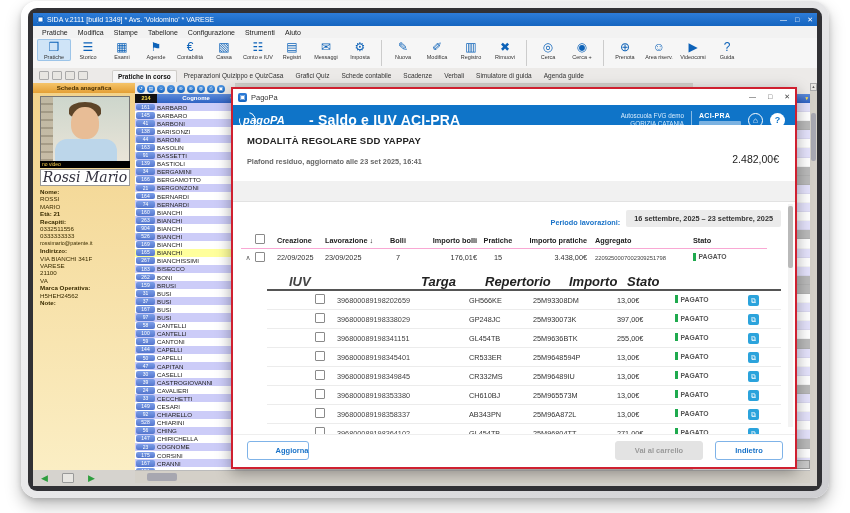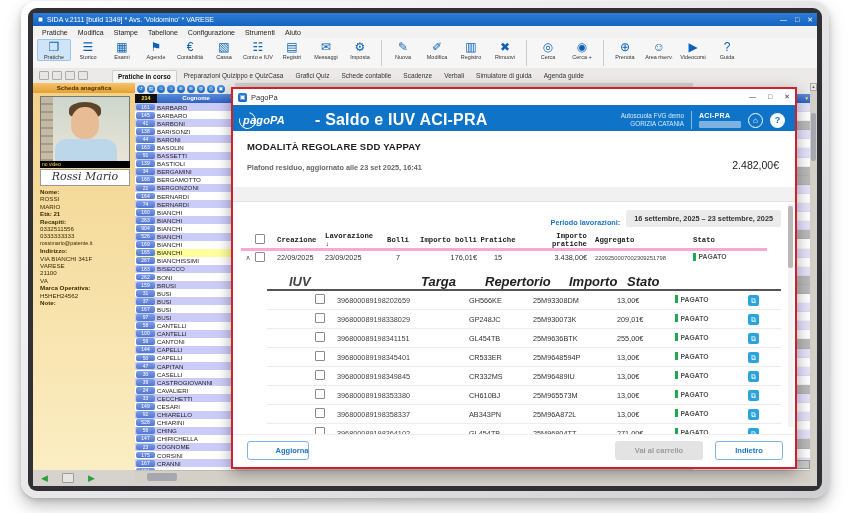--- a/index.html
+++ b/index.html
@@ -33,21 +33,21 @@
   .tab-active{font-weight:bold;color:#111;background:#f6f6f6;border:1px solid #cfcdc9;border-bottom:none;border-radius:2px 2px 0 0;}
   
   .sidebar{position:absolute;left:0;top:70px;width:102px;bottom:16px;background:linear-gradient(#f2d28a,#fbeec4);border-right:1px solid #b9a05e;overflow:hidden;}
   .sb-head{height:10px;background:linear-gradient(#f5c469,#e39f35);font-size:6.2px;font-weight:bold;color:#4a3000;text-align:center;line-height:10px;}
   .photo{position:absolute;left:7px;top:13px;width:88px;height:64px;background:linear-gradient(#cdd6cc,#e9e4d8);border:1px solid #777;overflow:hidden;}
   .ph-shelf{position:absolute;left:0;top:0;width:12px;height:100%;background:repeating-linear-gradient(#b9ab91 0 6px,#8d7f66 6px 8px);opacity:.7;}
   .ph-shirt{position:absolute;left:14px;bottom:-8px;width:62px;height:30px;background:#bcd6ea;border-radius:12px 12px 0 0;}
   .ph-head{position:absolute;left:30px;top:10px;width:28px;height:32px;background:#e8bd96;border-radius:48% 48% 42% 42%;}
   .ph-hair{position:absolute;left:28px;top:5px;width:32px;height:16px;background:#5d4428;border-radius:50% 50% 30% 30%;}
   .novideo{position:absolute;left:7px;top:78px;width:88px;height:7px;background:#000;color:#ffd34d;font-size:5px;line-height:7px;padding-left:2px;}
-  .signature{position:absolute;left:7px;top:86px;width:88px;height:15px;background:#fff;border:1px solid #999;font-family:"DejaVu Serif",serif;font-style:italic;font-size:11px;color:#33323f;line-height:14px;text-align:center;transform:none;}
+  .signature{position:absolute;left:7px;top:86px;width:88px;height:15px;background:#fff;border:1px solid #999;font-family:"DejaVu Serif",serif;font-style:italic;font-size:14px;color:#33323f;line-height:14px;text-align:center;transform:none;}
   .sb-info{position:absolute;left:7px;top:105px;right:4px;bottom:2px;font-size:6.2px;color:#3a2c00;line-height:7.4px;}
   .sb-info .bold{font-weight:bold;}
   .sb-info .small{font-size:5.4px;}
   .sb-info div{white-space:nowrap;overflow:hidden;}
   .sb-nav{position:absolute;left:0;bottom:0;width:102px;top:auto;height:16px;background:#d6d3ce;display:flex;align-items:center;gap:14px;padding-left:8px;}
   .sb-nav .arr{color:#2e9e3e;font-size:9px;line-height:10px;}
   .sb-nav .mid{width:10px;height:8px;background:#e8e6e2;border:1px solid #999;border-radius:1px;}
   
   .list{position:absolute;left:102px;top:70px;width:100px;bottom:16px;background:#fff;overflow:hidden;}
   .quickicons{height:11px;display:flex;align-items:center;gap:2px;padding-left:2px;background:#eceae8;}
@@ -86,42 +86,42 @@
   .hscroll .thumb{position:absolute;left:12px;top:2px;width:30px;height:8px;background:#a7a7b0;border-radius:2px;}
   
   .dialog{position:absolute;left:198px;top:74px;width:566px;height:382px;background:#f1f1f1;border:2px solid #cf2030;box-shadow:0 4px 14px rgba(0,0,0,.35);box-sizing:border-box;}
   .dlg-titlebar{position:absolute;left:0;top:0;right:0;height:16px;background:#fff;border-bottom:1px solid #e4e4e4;display:flex;align-items:center;padding:0 5px;}
   .dlg-icon{width:9px;height:9px;background:linear-gradient(#2d7cd8,#1565c0);border-radius:2px;color:#fff;font-size:6px;line-height:9px;text-align:center;margin-right:4px;}
   .dlg-title{font-size:7.5px;color:#333;}
   .dlg-controls{margin-left:auto;display:flex;gap:12px;font-size:7px;color:#444;}
   .dlg-header{position:absolute;left:0;top:16px;right:0;height:30px;background:#0f74c8;display:flex;align-items:center;padding:0 10px;color:#fff;}
   .logo{font-style:italic;font-weight:bold;font-size:11px;position:relative;letter-spacing:.2px;}
   .logo::before{content:"";position:absolute;left:-4px;top:-2px;width:15px;height:15px;border:1.3px solid rgba(255,255,255,.95);border-radius:50%;border-top-color:transparent;transform:rotate(-30deg);}
-  .dlg-h-title{font-size:16px;margin-left:30px;font-weight:bold;letter-spacing:.2px;}
+  .dlg-h-title{font-size:14px;margin-left:24px;font-weight:bold;letter-spacing:.2px;}
   .dlg-right{margin-left:auto;display:flex;align-items:center;gap:7px;}
   .org{font-size:6.3px;text-align:right;color:#d8ecfd;line-height:8px;}
   .hdiv{width:1px;height:18px;background:rgba(255,255,255,.5);}
   .aci{display:flex;flex-direction:column;align-items:flex-start;gap:2px;}
   .aci b{font-size:7px;letter-spacing:.3px;}
   .redact{width:42px;height:7px;background:rgba(255,255,255,.45);border-radius:1px;filter:blur(.7px);}
   .cbtn{width:15px;height:15px;border-radius:50%;display:flex;align-items:center;justify-content:center;}
   .cbtn.home{border:1.4px solid #fff;color:#fff;font-size:8px;box-sizing:border-box;}
   .cbtn.help{background:#fff;color:#0f74c8;font-weight:bold;font-size:9px;}
-  .sec1{position:absolute;left:0;top:42px;right:0;height:56px;background:#fff;}
+  .sec1{position:absolute;left:0;top:36px;right:0;height:56px;background:#fff;}
   .modtitle{position:absolute;left:14px;top:10px;font-size:9.5px;font-weight:bold;color:#222;letter-spacing:.2px;}
   .plafond{position:absolute;left:14px;top:32px;font-size:7.3px;font-weight:bold;color:#666;}
   .amount{position:absolute;right:16px;top:28px;font-size:10.5px;color:#222;}
   .card{position:absolute;left:0;top:112px;right:0;bottom:0;background:#fff;border-top:1px solid #e2e2e2;}
   .period{position:absolute;right:14px;top:8px;display:flex;align-items:flex-end;gap:6px;}
   .period .plabel{font-size:7.3px;font-weight:bold;color:#1a73c8;}
   .period .pchip{background:#ebebeb;font-size:7.3px;font-weight:bold;color:#333;padding:4px 8px;border-radius:2px;}
   .dscroll{position:absolute;right:2px;top:2px;width:5px;bottom:40px;background:#f3f3f3;}
   .dscroll .thumb{position:absolute;left:0;top:2px;width:5px;height:62px;background:#b9b9b9;border-radius:2px;}
   .trow{display:flex;align-items:center;}
-  .ohead{position:absolute;left:8px;right:28px;top:30px;height:16px;font-size:7.3px;font-weight:bold;color:#222;border-bottom:3px solid #f9a8d4;font-family:Liberation Mono, monospace;}
+  .ohead{position:absolute;left:8px;right:28px;top:30px;height:16px;font-size:7.3px;font-weight:bold;color:#222;border-bottom:1px solid #f9a8d4;}
   .orow{position:absolute;left:8px;right:14px;top:46px;height:19px;font-size:7.3px;color:#333;}
   .c-chev{width:14px;text-align:center;color:#555;font-size:7px;}
   .c-cb{width:22px;}
   .cb{width:8px;height:8px;border:1px solid #8a8a8a;border-radius:1px;background:#fff;display:inline-block;}
   .c-crea{width:48px;}
   .c-lav{width:54px;}
   .c-bolli{width:38px;text-align:center;}
   .c-impb{width:60px;text-align:right;}
   .c-prat{width:42px;text-align:center;}
   .c-impp{width:68px;text-align:right;}
@@ -696,21 +696,21 @@
               <span class="ci-rep">25M93308DM</span>
               <span class="ci-imp">13,00€</span>
               <span class="ci-stato"><span class="stato">PAGATO</span></span>
               <span class="ci-ico"><span class="copyico">⧉</span></span>
             </div>
               <div class="irow trow">
               <span class="ci-cb"><span class="cb"></span></span>
               <span class="ci-iuv">396800089198338029</span>
               <span class="ci-targa">GP248JC</span>
               <span class="ci-rep">25M930073K</span>
-              <span class="ci-imp">209,01€</span>
+              <span class="ci-imp">397,00€</span>
               <span class="ci-stato"><span class="stato">PAGATO</span></span>
               <span class="ci-ico"><span class="copyico">⧉</span></span>
             </div>
               <div class="irow trow">
               <span class="ci-cb"><span class="cb"></span></span>
               <span class="ci-iuv">396800089198341151</span>
               <span class="ci-targa">GL454TB</span>
               <span class="ci-rep">25M9636BTK</span>
               <span class="ci-imp">255,00€</span>
               <span class="ci-stato"><span class="stato">PAGATO</span></span>

